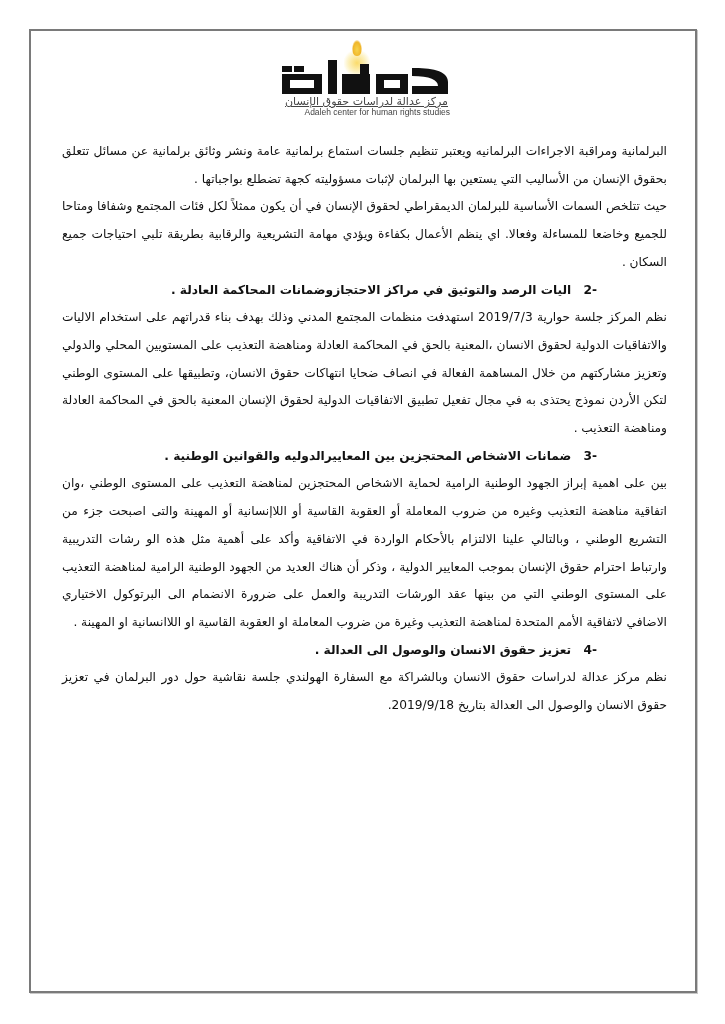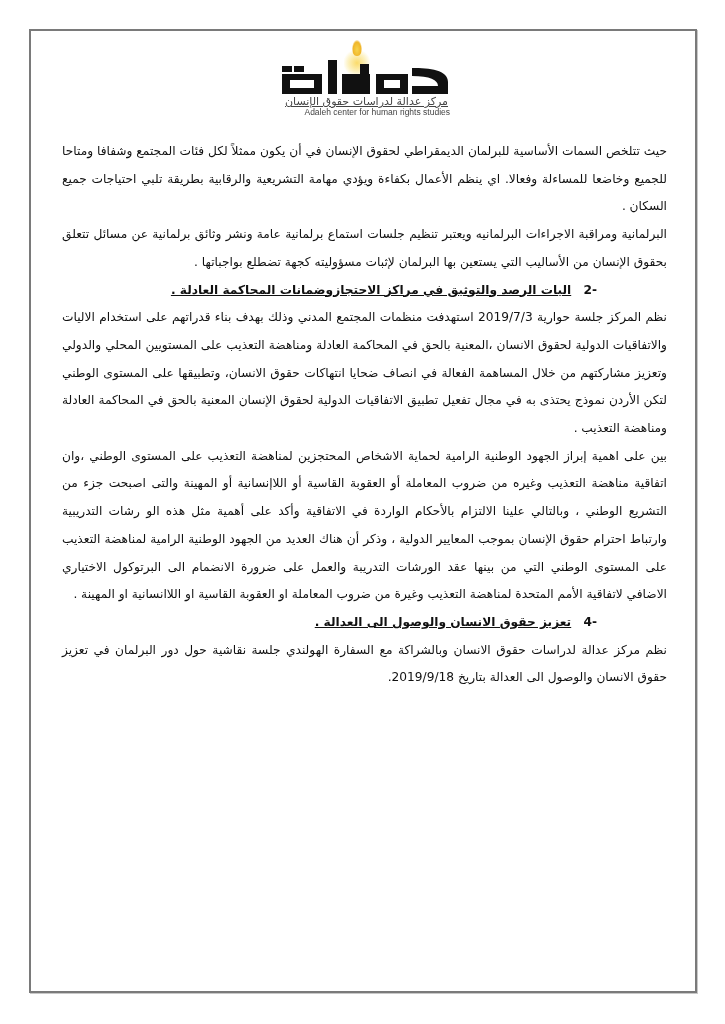--- a/index.html
+++ b/index.html
@@ -95,21 +95,20 @@
       font-weight: bold;
       padding-right: 70px;
       margin: 0;
       white-space: nowrap;
     }
     .heading .num {
       display: inline-block;
       margin-left: 8px;
     }
     .heading .title {
-      text-decoration: underline;
       margin-top: 40px;
     }
     .ul {
     }
   </style>
 </head>
 <body>
 
 <div class="page-frame"></div>
 
@@ -125,29 +124,33 @@
     <rect x="62" y="14" width="28" height="20" fill="#111"></rect>
     <rect x="80" y="4" width="9" height="16" fill="#111"></rect>
     <path d="M96 14 H128 V34 H96 Z M104 20 V28 H120 V20 Z" fill="#111"></path>
     <path d="M132 8 C150 8 168 10 168 22 V34 H132 V26 H158 C158 20 150 16 132 16 Z" fill="#111"></path>
   </svg>
   <div class="logo-ar">مركز عدالة لدراسات حقوق الإنسان</div>
   <div class="logo-en">Adaleh center for human rights studies</div>
 </div>
 
 <div class="content">
+  <p>البرلمانية ومراقبة الاجراءات البرلمانيه ويعتبر تنظيم جلسات استماع برلمانية عامة ونشر وثائق برلمانية عن مسائل تتعلق بحقوق الإنسان من الأساليب التي يستعين بها البرلمان لإثبات مسؤوليته كجهة تضطلع بواجباتها .</p>
   <p>حيث تتلخص السمات الأساسية للبرلمان الديمقراطي لحقوق الإنسان في أن يكون ممثلاً لكل فئات المجتمع وشفافا ومتاحا للجميع وخاضعا للمساءلة وفعالا. اي ينظم الأعمال بكفاءة ويؤدي مهامة التشريعية والرقابية بطريقة تلبي احتياجات جميع السكان .</p>
-  <p>البرلمانية ومراقبة الاجراءات البرلمانيه ويعتبر تنظيم جلسات استماع برلمانية عامة ونشر وثائق برلمانية عن مسائل تتعلق بحقوق الإنسان من الأساليب التي يستعين بها البرلمان لإثبات مسؤوليته كجهة تضطلع بواجباتها .</p>
 
   <p class="heading">
     <span class="num">-2</span>
     <span class="title">اليات الرصد والتوثيق في مراكز الاحتجازوضمانات المحاكمة العادلة  .</span>
   </p>
   <p>نظم المركز جلسة حوارية 2019/7/3 استهدفت منظمات المجتمع المدني وذلك بهدف بناء قدراتهم على استخدام الاليات والاتفاقيات الدولية لحقوق الانسان ،المعنية بالحق في المحاكمة العادلة ومناهضة التعذيب على المستويين المحلي والدولي وتعزيز مشاركتهم من خلال المساهمة الفعالة في انصاف ضحايا انتهاكات حقوق الانسان،  وتطبيقها على المستوى الوطني لتكن الأردن نموذج يحتذى به في مجال تفعيل تطبيق الاتفاقيات الدولية لحقوق الإنسان المعنية بالحق في المحاكمة العادلة ومناهضة التعذيب .</p>
 
+  <p class="heading">
+    <span class="num">-3</span>
+    <span class="title">ضمانات الاشخاص المحتجزين بين المعاييرالدوليه والقوانين الوطنية .</span>
+  </p>
   <p><span class="ul">بين</span> <span>على اهمية إبراز الجهود الوطنية الرامية  لحماية الاشخاص المحتجزين لمناهضة التعذيب على المستوى الوطني ،وان اتفاقية مناهضة التعذيب وغيره من ضروب المعاملة أو العقوبة  القاسية أو اللاإنسانية أو المهينة والتى  اصبحت جزء من التشريع الوطني ، وبالتالي علينا الالتزام بالأحكام الواردة في الاتفاقية  وأكد على أهمية مثل هذه الو رشات التدريبية وارتباط احترام حقوق الإنسان بموجب المعايير الدولية ، وذكر أن هناك العديد من  الجهود الوطنية الرامية لمناهضة التعذيب على المستوى الوطني التي من بينها عقد الورشات التدريبة والعمل على ضرورة الانضمام الى البرتوكول الاختياري الاضافي لاتفاقية الأمم المتحدة لمناهضة التعذيب وغيرة من ضروب المعاملة او العقوبة القاسية او اللاانسانية او المهينة  .</span></p>
 
   <p class="heading">
     <span class="num">-4</span>
     <span class="title">تعزيز حقوق الانسان والوصول الى العدالة .</span>
   </p>
   <p>نظم مركز عدالة لدراسات حقوق الانسان وبالشراكة مع السفارة الهولندي  جلسة نقاشية حول دور البرلمان في تعزيز حقوق الانسان والوصول الى العدالة بتاريخ 2019/9/18.</p>
 </div>
 
 </body></html>

